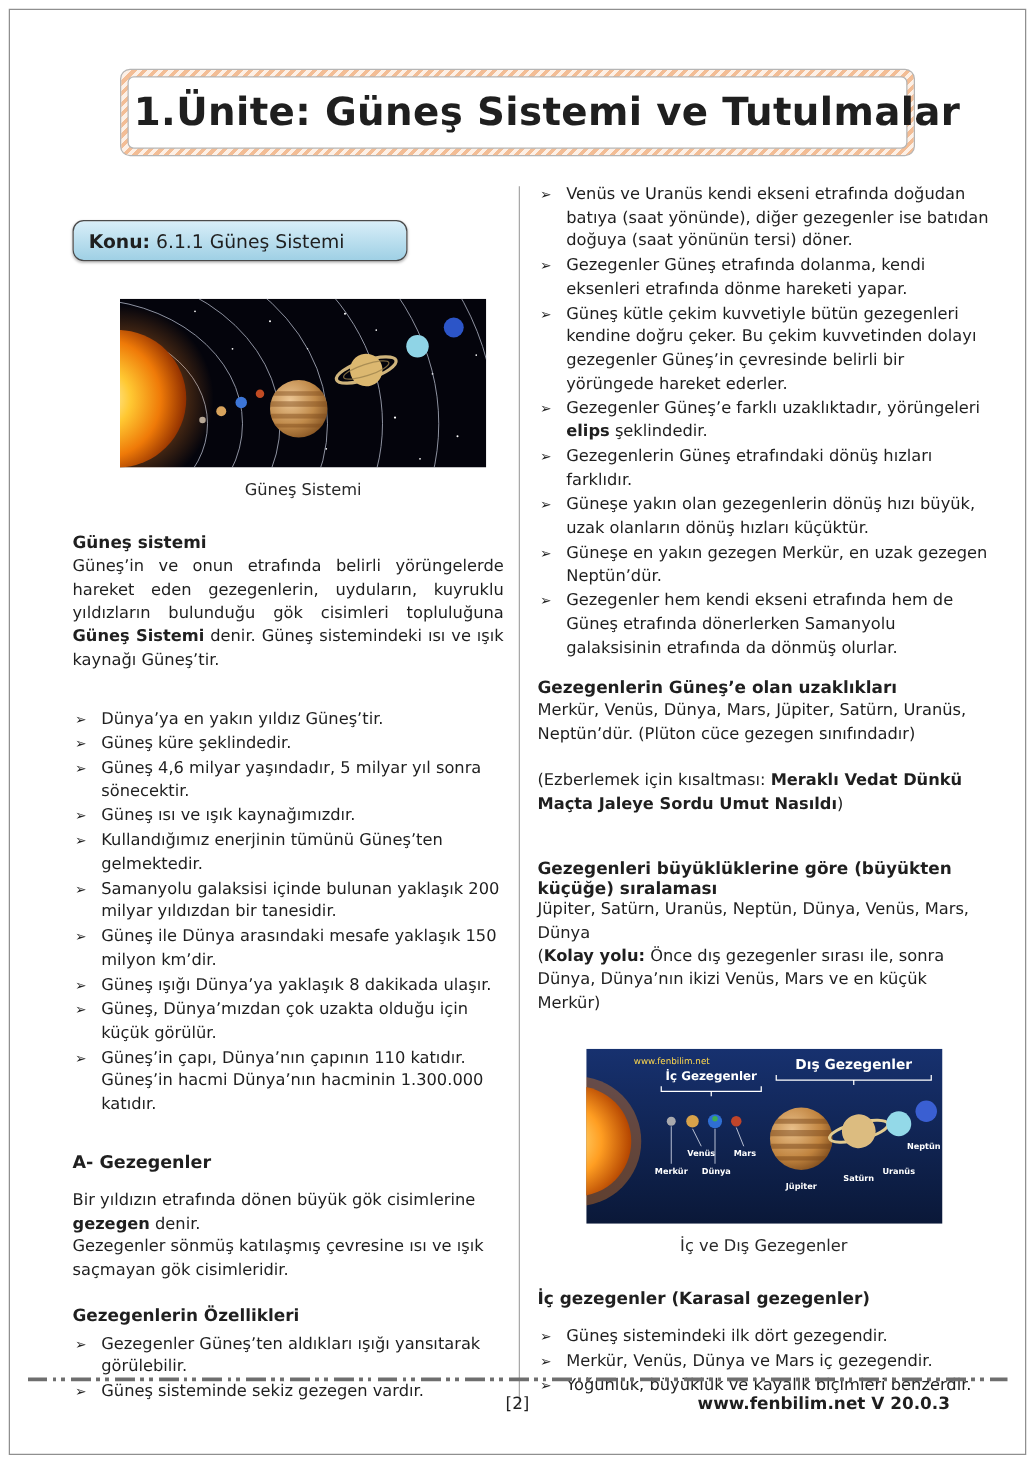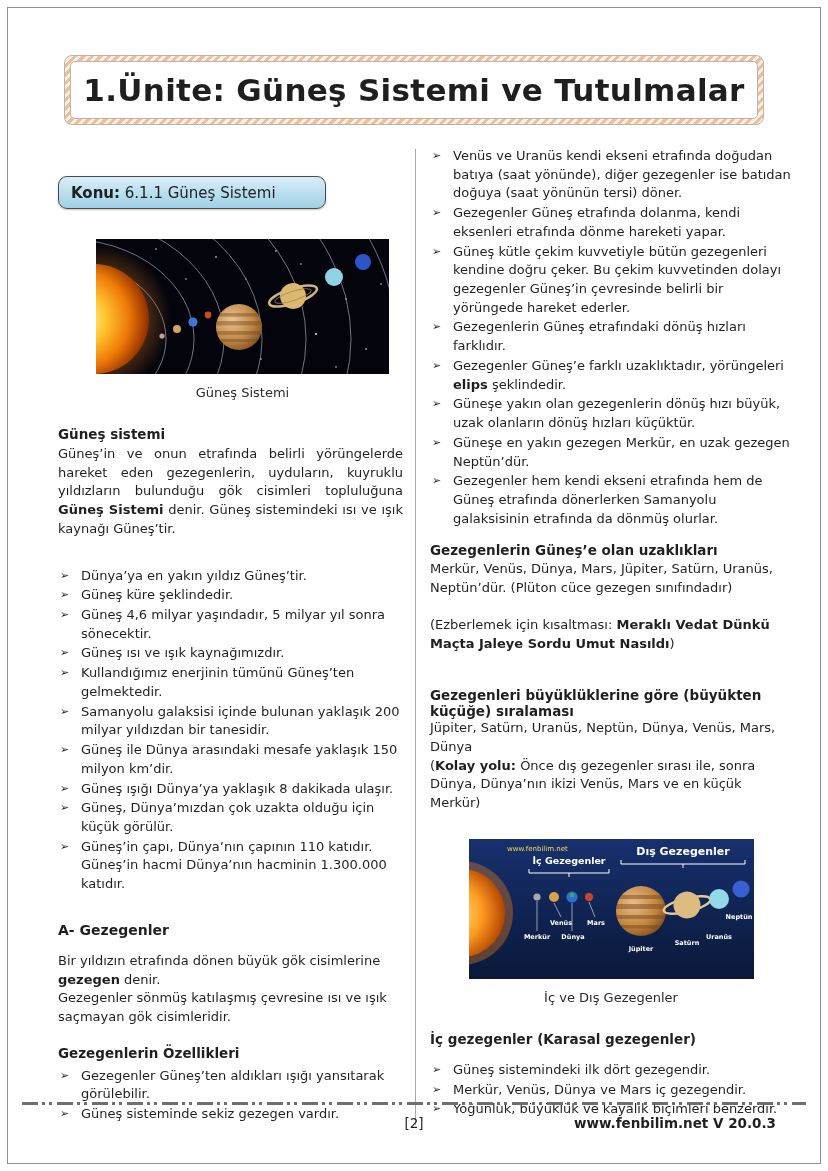--- a/index.html
+++ b/index.html
@@ -2,21 +2,21 @@
 <html><head>
 <meta charset="utf-8">
 <style>
   * { margin:0; padding:0; box-sizing:border-box; }
   html,body { width:828px; height:1171px; background:#fff; overflow:hidden; }
   body { font-family:"DejaVu Sans", sans-serif; color:#1f1f1f; position:relative; }
 
   .sheet { position:absolute; inset:7px; border:1px solid #8f8f8f; background:#fff; }
 
   
-  .banner-outer { width:700px; margin:47px auto 0; border:1px solid #b5b5b5; border-radius:8px;
+  .banner-outer { width:636px; margin:47px auto 0; border:1px solid #b5b5b5; border-radius:8px;
     padding:5px; background:repeating-linear-gradient(135deg,#f3bd95 0 3px,#fdf0e6 3px 6px); }
   .banner-inner { background:#fff; border:1px solid #b5b5b5; border-radius:5px; text-align:center; padding:10px 4px; }
   .banner-inner h1 { font-size:31px; font-weight:bold; letter-spacing:.3px; white-space:nowrap; }
 
   
   .content { display:flex; padding:22px 28px 0 50px; align-items:stretch; }
   .col-left { width:345px; flex:none; }
   .divider { width:1px; flex:none; background:#a8a8a8; margin:2px 14px 0 12px; }
   .col-right { flex:1; min-width:0; }
 
@@ -59,21 +59,21 @@
   .wm { font-size:7px; fill:#ffd84d; }
   .grp-label { font-size:9.5px; font-weight:bold; fill:#fff; }
   .grp-label.big { font-size:11px; }
   .pl-label { font-size:6.5px; font-weight:bold; fill:#fff; }
 
   
   .footer-rule { position:absolute; left:14px; right:14px; bottom:58px; height:3px;
     background:repeating-linear-gradient(90deg,#6e6e6e 0 16px,transparent 16px 20px,#6e6e6e 20px 23px,transparent 23px 27px,#6e6e6e 27px 30px,transparent 30px 35px); }
   .footer-row { position:absolute; left:44px; right:44px; bottom:28px; height:20px; font-size:13.5px; }
   .page-num { position:absolute; left:50%; transform:translateX(-50%); }
-  .site-credit { position:absolute; right:0; font-weight:bold; }
+  .site-credit { position:absolute; right:16px; font-weight:bold; }
 </style>
 </head>
 <body>
 
 <div class="sheet">
 
   <div class="banner-outer">
     <div class="banner-inner">
       <h1>1.Ünite: Güneş Sistemi ve Tutulmalar</h1>
     </div>
@@ -187,22 +187,22 @@
     </div>
 
     <div class="divider"></div>
 
     <div class="col-right">
 
       <ul class="bullets">
         <li>Venüs ve Uranüs kendi ekseni etrafında doğudan batıya (saat yönünde), diğer gezegenler ise batıdan doğuya (saat yönünün tersi) döner.</li>
         <li>Gezegenler Güneş etrafında dolanma, kendi eksenleri etrafında dönme hareketi yapar.</li>
         <li>Güneş kütle çekim kuvvetiyle bütün gezegenleri kendine doğru çeker. Bu çekim kuvvetinden dolayı gezegenler Güneş’in çevresinde belirli bir yörüngede hareket ederler.</li>
+        <li><span>Gezegenler Güneş’e farklı uzaklıktadır, yörüngeleri </span><b>elips</b><span> şeklindedir.</span></li>
         <li>Gezegenlerin Güneş etrafındaki dönüş hızları farklıdır.</li>
-        <li><span>Gezegenler Güneş’e farklı uzaklıktadır, yörüngeleri </span><b>elips</b><span> şeklindedir.</span></li>
         <li>Güneşe yakın olan gezegenlerin dönüş hızı büyük, uzak olanların dönüş hızları küçüktür.</li>
         <li>Güneşe en yakın gezegen Merkür, en uzak gezegen Neptün’dür.</li>
         <li>Gezegenler hem kendi ekseni etrafında hem de Güneş etrafında dönerlerken Samanyolu galaksisinin etrafında da dönmüş olurlar.</li>
       </ul>
 
       <h3 class="s-heading mt-rh1">Gezegenlerin Güneş’e olan uzaklıkları</h3>
       <p class="body-text mt-rp1">Merkür, Venüs, Dünya, Mars, Jüpiter, Satürn, Uranüs, Neptün’dür. (Plüton cüce gezegen sınıfındadır)</p>
       <p class="body-text mt-mnemo"><span>(Ezberlemek için kısaltması: </span><b>Meraklı Vedat Dünkü Maçta Jaleye Sordu Umut Nasıldı</b><span>)</span></p>
 
       <h3 class="s-heading mt-rh2">Gezegenleri büyüklüklerine göre (büyükten küçüğe) sıralaması</h3>

